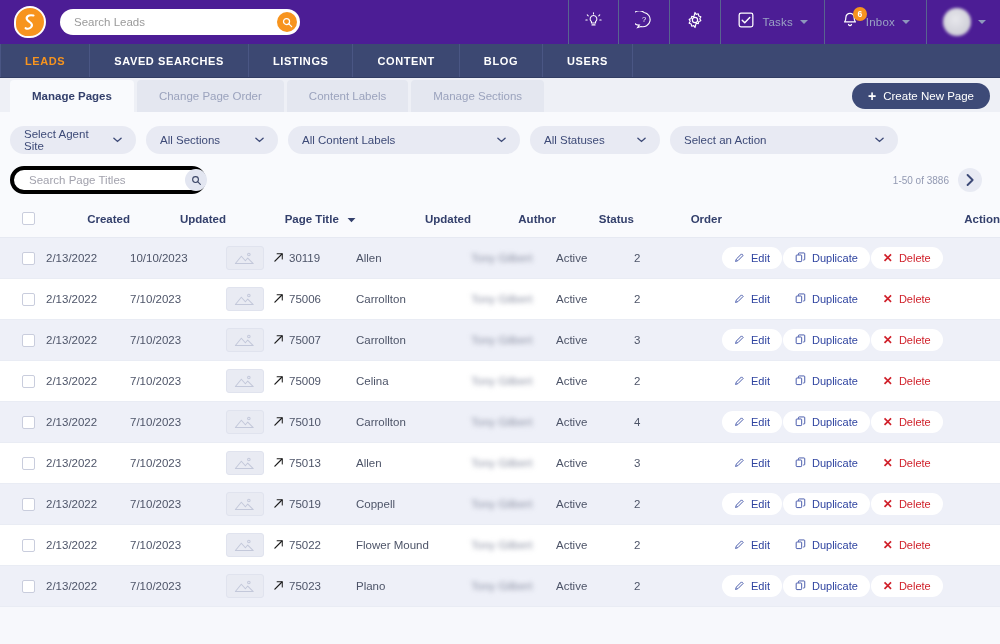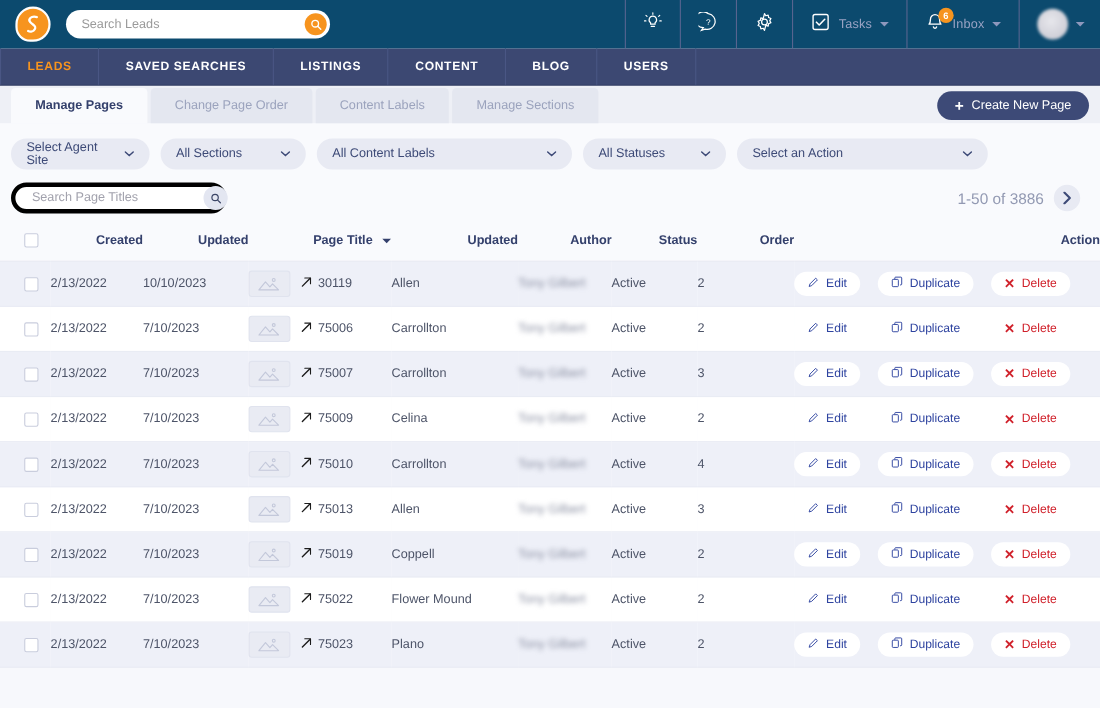--- a/index.html
+++ b/index.html
@@ -9,21 +9,21 @@
     width: 1000px; height: 644px;
     overflow: hidden;
     background: #f7f8fc;
     font-family: "Liberation Sans", sans-serif;
     -webkit-font-smoothing: antialiased;
   }
 
   
   .topbar {
     height: 44px;
-    background: #0c4a6e;
+    background: #4c1d95;
     display: flex;
     align-items: center;
     position: relative;
   }
   .logo {
     width: 32px; height: 32px;
     margin-left: 14px;
     border-radius: 50% 50% 50% 42%;
     background: #f7941e;
     border: 2px solid #fdfdfd;
@@ -227,21 +227,21 @@
     width: 22px; height: 22px; border-radius: 50%;
     background: #e3e6f1;
     display: flex; align-items: center; justify-content: center;
     cursor: pointer; flex: 0 0 auto;
   }
   .pagination {
     margin-left: auto;
     display: flex; align-items: center; gap: 9px;
     padding-right: 8px;
   }
-  .pg-count { font-size: 14px; color: #9299b2; }
+  .pg-count { font-size: 10px; color: #9299b2; }
   .pg-next {
     width: 24px; height: 24px; border-radius: 50%;
     background: #e8eaf3;
     display: flex; align-items: center; justify-content: center;
     cursor: pointer;
   }
 
   
   table.grid { width: 100%; border-collapse: collapse; table-layout: fixed; }
   table.grid th {
@@ -293,21 +293,21 @@
   .title-cell { display: flex; align-items: center; gap: 9px; }
   .title-link {
     display: inline-flex; align-items: center; gap: 5px;
     color: #4d5468; cursor: pointer;
   }
   .author-blur {
     color: #8b90a3;
     filter: blur(2.6px);
     user-select: none;
   }
-  .actions { display: flex; align-items: flex-start; gap: 16px; padding-right: 10px; }
+  .actions { display: flex; align-items: flex-start; gap: 1px; padding-right: 10px; }
   .act {
     height: 22px;
     border-radius: 11px;
     background: #ffffff;
     display: inline-flex; align-items: center; gap: 6px;
     padding: 0 12px;
     font-size: 11px;
     cursor: pointer;
     border: 0;
     font-family: "Liberation Sans", sans-serif;

